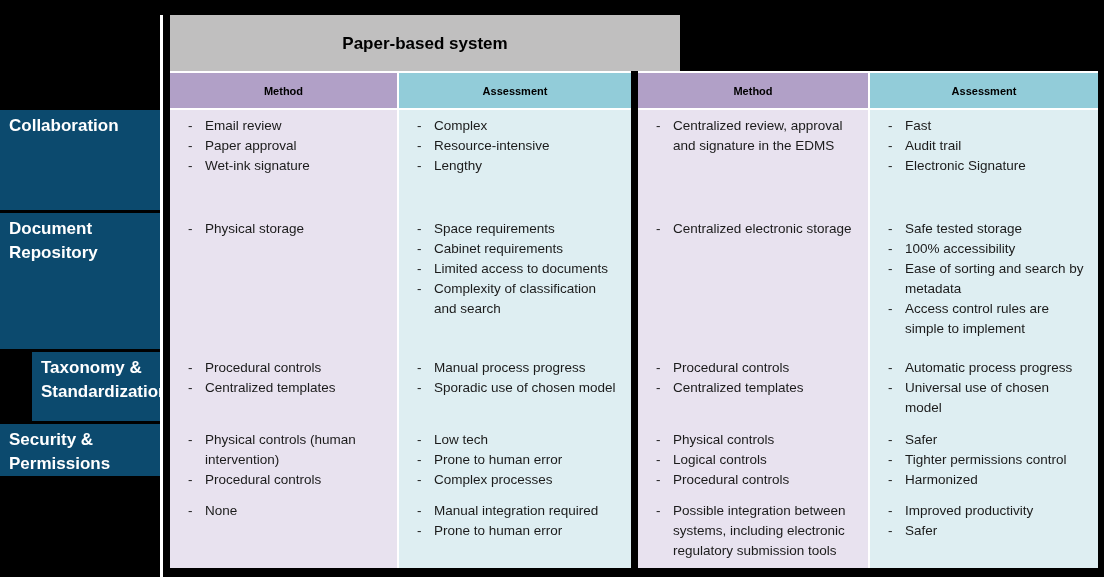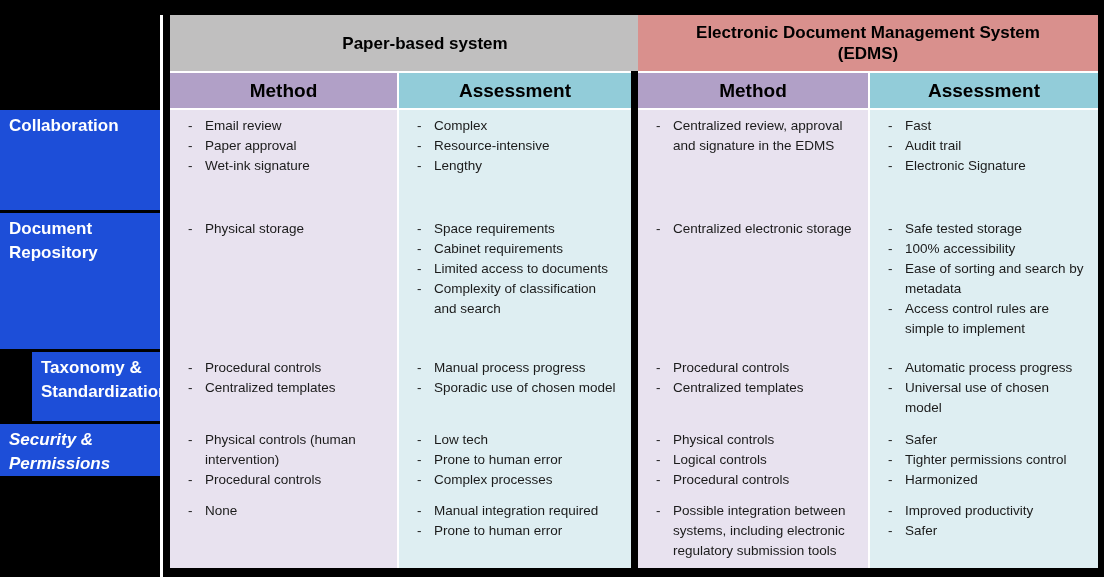--- a/index.html
+++ b/index.html
@@ -5,41 +5,41 @@
   html,body { margin:0; padding:0; background:#ffffff; }
   .canvas {
     position:relative; width:1108px; height:583px; background:#ffffff;
     font-family:"Liberation Sans", sans-serif; overflow:hidden;
   }
   
   .left-col { position:absolute; left:0; top:0; width:160px; height:577px; background:#000000; }
   .corner-patch { position:absolute; left:160px; top:0; width:3px; height:15px; background:#000000; }
   .row-headers { position:absolute; left:0; top:110px; width:160px; }
   .row-header {
-    box-sizing:border-box; background:#1d4ed8; color:#ffffff;
+    box-sizing:border-box; background:#0c4a6e; color:#ffffff;
     font-weight:bold; font-size:17px; line-height:24px;
     padding:4px 4px 0 9px;
   }
   
   .tbl {
     position:absolute; left:163px; top:0; width:941px; height:577px;
     background:#000000; box-sizing:border-box; padding:15px 6px 9px 7px;
   }
   .inner { position:relative; width:928px; height:553px; }
   .abs { position:absolute; box-sizing:border-box; }
   .sys-hdr {
     top:0; height:56px; display:flex; flex-direction:column;
     align-items:center; justify-content:center; text-align:center;
     font-weight:bold; font-size:17px; line-height:21px; color:#000000;
   }
   .paper-hdr { left:0; width:510px; background:#c0bfbf; }
   .edms-hdr  { left:468px; width:460px; background:#d9908d; }
   .col-hdr {
     top:58px; height:35px; display:flex; align-items:center; justify-content:center;
-    font-weight:bold; font-size:19px; color:#000000; background:#b1a0c7;
+    font-weight:bold; font-size:11px; color:#000000; background:#b1a0c7;
   }
   .assess { background:#92ccd9;text-align:center; }
   .hline { height:2px; background:#ffffff; top:56px; }
   .hline2 { height:2px; background:#ffffff; top:93px; }
   .vline { top:56px; height:497px; width:2px; background:#ffffff; }
   .body-col { top:95px; height:458px; display:flex; flex-direction:column; }
   .method-bg { background:#e8e2ef; }
   .assess-bg { background:#deeef2; }
   .cell { box-sizing:border-box; padding:6px 10px 0 18px; overflow:hidden; }
   .li { display:flex; font-size:13.5px; line-height:20px; color:#1b1b1b; }
@@ -50,32 +50,28 @@
 <body>
 
 <div class="canvas">
 
   <div class="left-col"></div>
   <div class="corner-patch"></div>
   <div class="row-headers">
       <div class="row-header" style="height: 103px; border-bottom: 3px solid rgb(0, 0, 0);">Collaboration</div>
       <div class="row-header" style="height: 139px; border-bottom: 3px solid rgb(0, 0, 0);">Document Repository</div>
       <div class="row-header" style="height: 72px; border-bottom: 3px solid rgb(0, 0, 0); margin-left: 32px;">Taxonomy &amp; Standardization</div>
-      <div class="row-header" style="height: 55px; border-bottom: 3px solid rgb(0, 0, 0); font-style: italic;">Security &amp; Permissions</div>
+      <div class="row-header" style="height: 55px; border-bottom: 3px solid rgb(0, 0, 0);">Security &amp; Permissions</div>
     </div>
 
   <div class="tbl">
     <div class="inner">
 
       <div class="abs sys-hdr paper-hdr">
         <span>Paper-based system</span>
-      </div>
-      <div class="abs sys-hdr edms-hdr">
-        <span>Electronic Document Management System</span>
-        <span>(EDMS)</span>
       </div>
 
       <div class="abs hline" style="left:0; width:461px;"></div>
       <div class="abs hline" style="left:468px; width:460px;"></div>
       <div class="abs hline2" style="left:0; width:461px;"></div>
       <div class="abs hline2" style="left:468px; width:460px;"></div>
       <div class="abs vline" style="left:227px;"></div>
       <div class="abs vline" style="left:698px;"></div>
 
       <div class="abs col-hdr" style="left:0; width:227px;">

